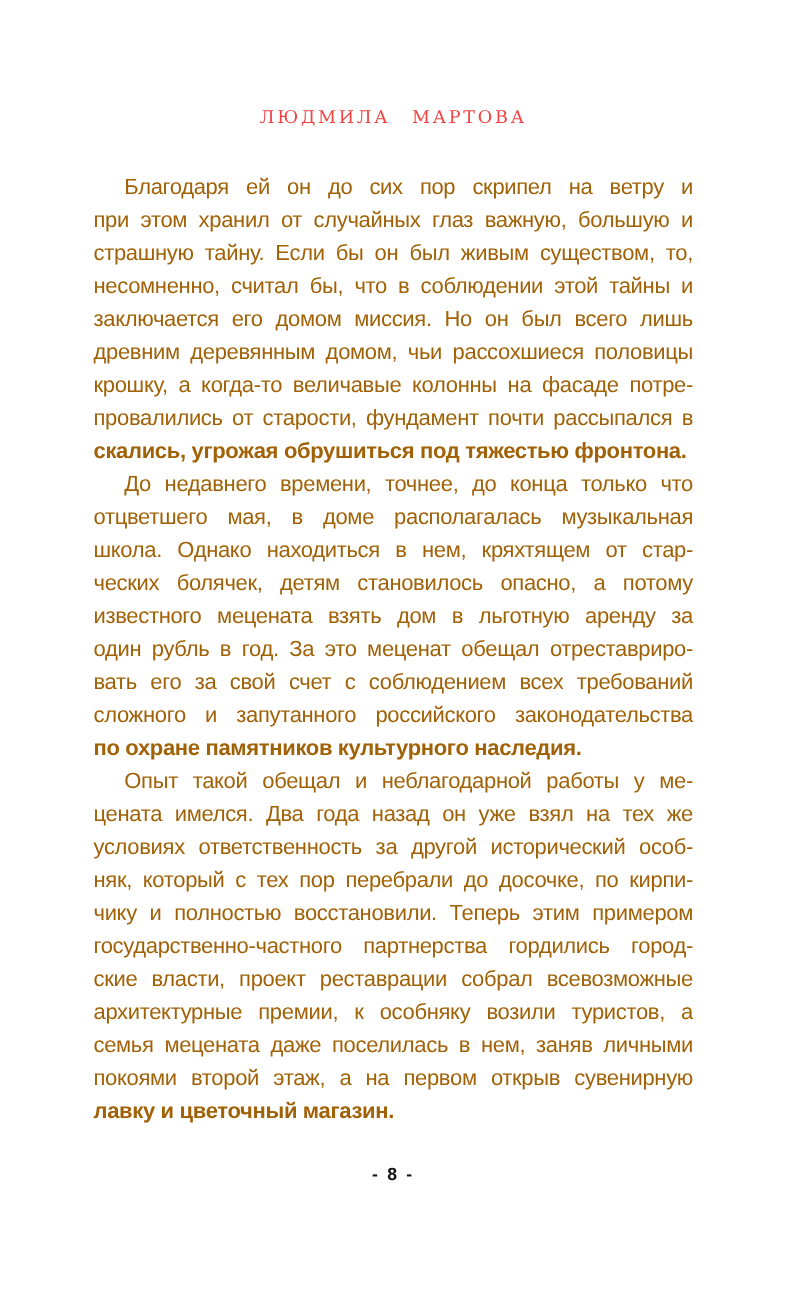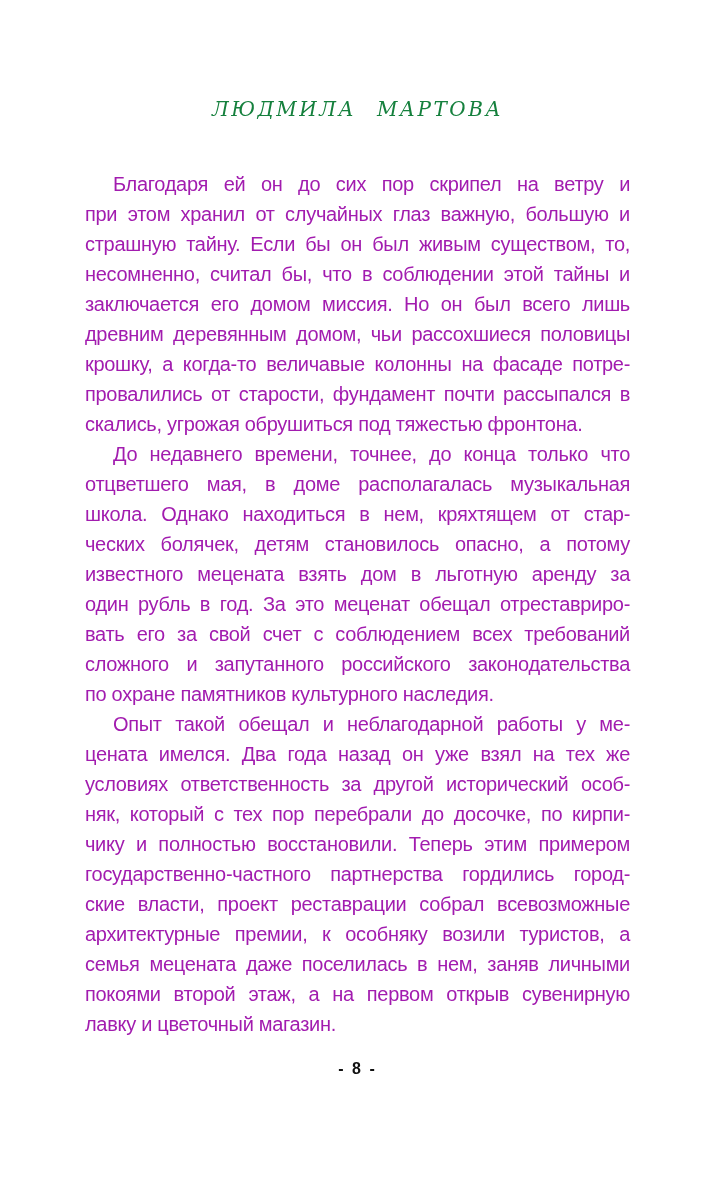--- a/index.html
+++ b/index.html
@@ -11,46 +11,45 @@
     overflow: hidden;
     font-family: "Liberation Sans", sans-serif;
   }
   .running-head {
     position: absolute;
     top: 97px;
     left: 0;
     width: 100%;
     text-align: center;
     font-family: "DejaVu Serif", serif;
-    font-style: italic;
     font-weight: 400;
-    font-size: 20px;
+    font-size: 16px;
     letter-spacing: 2.5px;
     word-spacing: 12px;
-    color: #15803d;
+    color: #ef4444;
   }
   .body-text {
     position: absolute;
-    top: 169px;
+    top: 155px;
     left: 85px;
     width: 545px;
     font-family: "Liberation Sans", sans-serif;
     font-size: 20px;
     line-height: 30px;
     letter-spacing: -0.3px;
-    color: #a21caf;
+    color: #a16207;
   }
   .line {
     text-align: justify;
     text-align-last: justify;
     white-space: normal;
     height: 30px;
   }
   .line.first { text-indent: 28px; }
-  .line.end { text-align-last: left; }
+  .line.end { text-align-last: left; font-weight: bold; }
   .folio {
     position: absolute;
     top: 1060px;
     left: 0;
     width: 100%;
     text-align: center;
     font-family: "Liberation Sans", sans-serif;
     font-weight: bold;
     font-size: 16px;
     letter-spacing: 2px;

